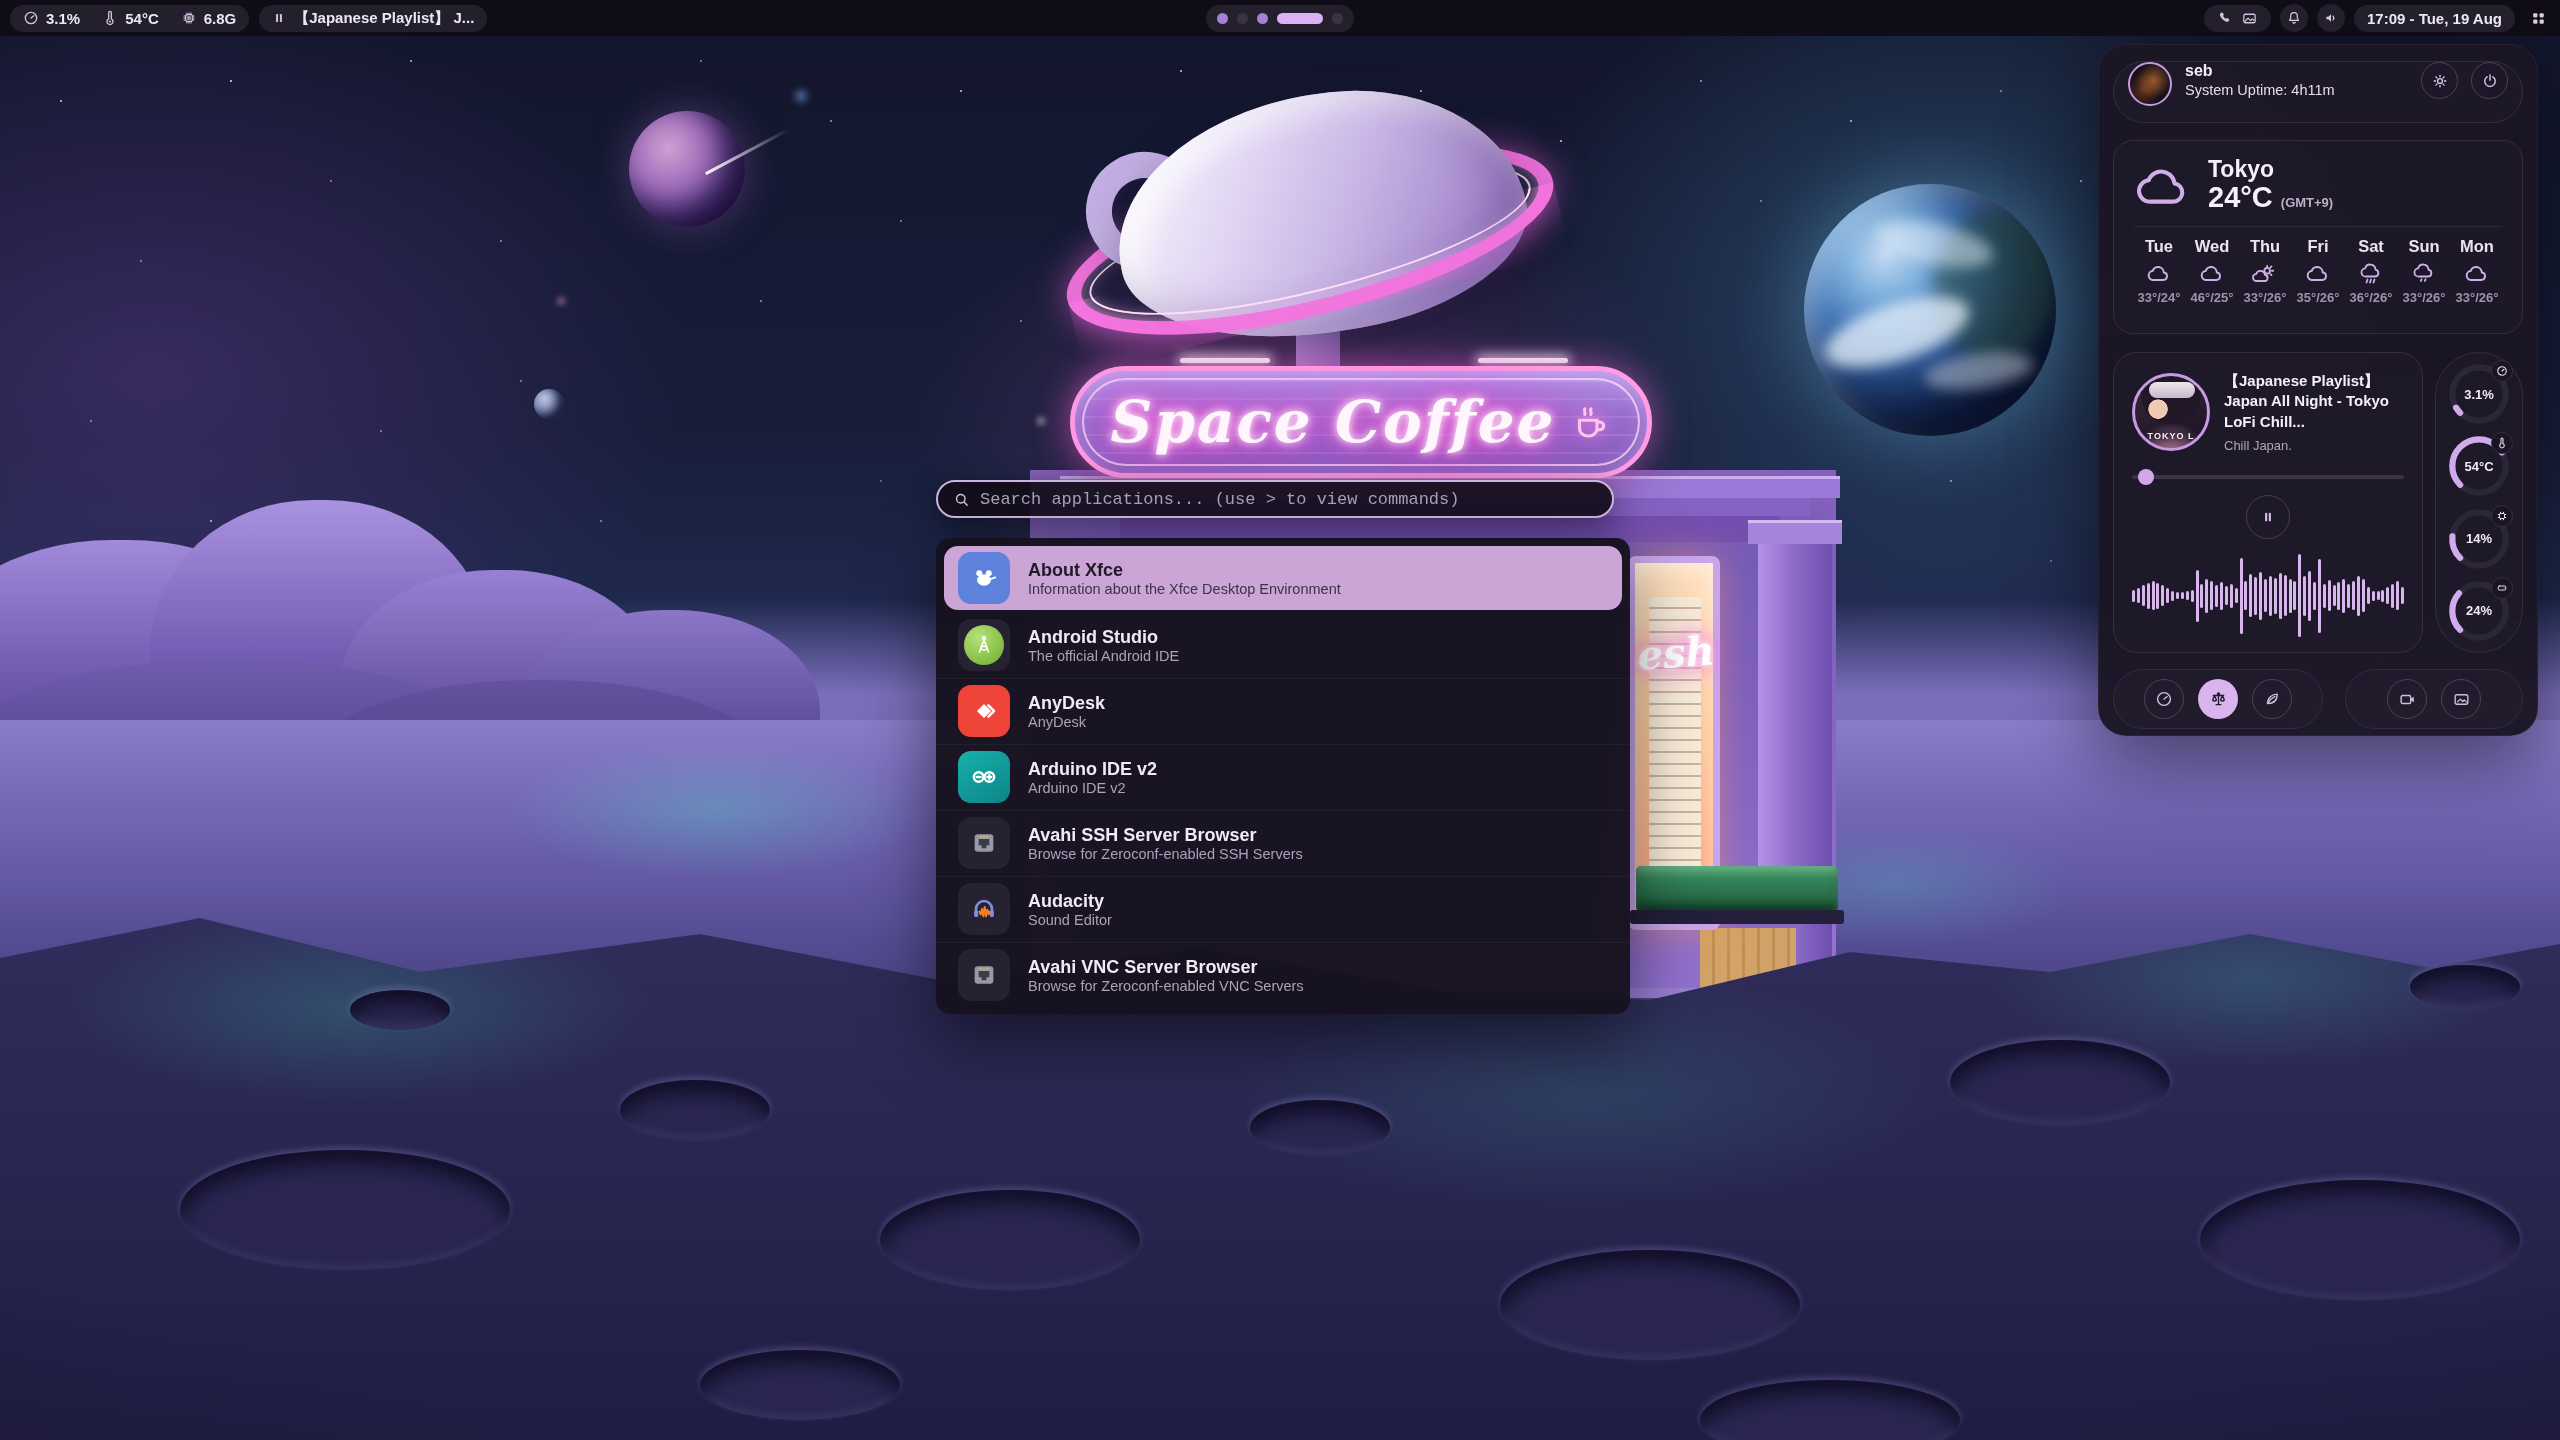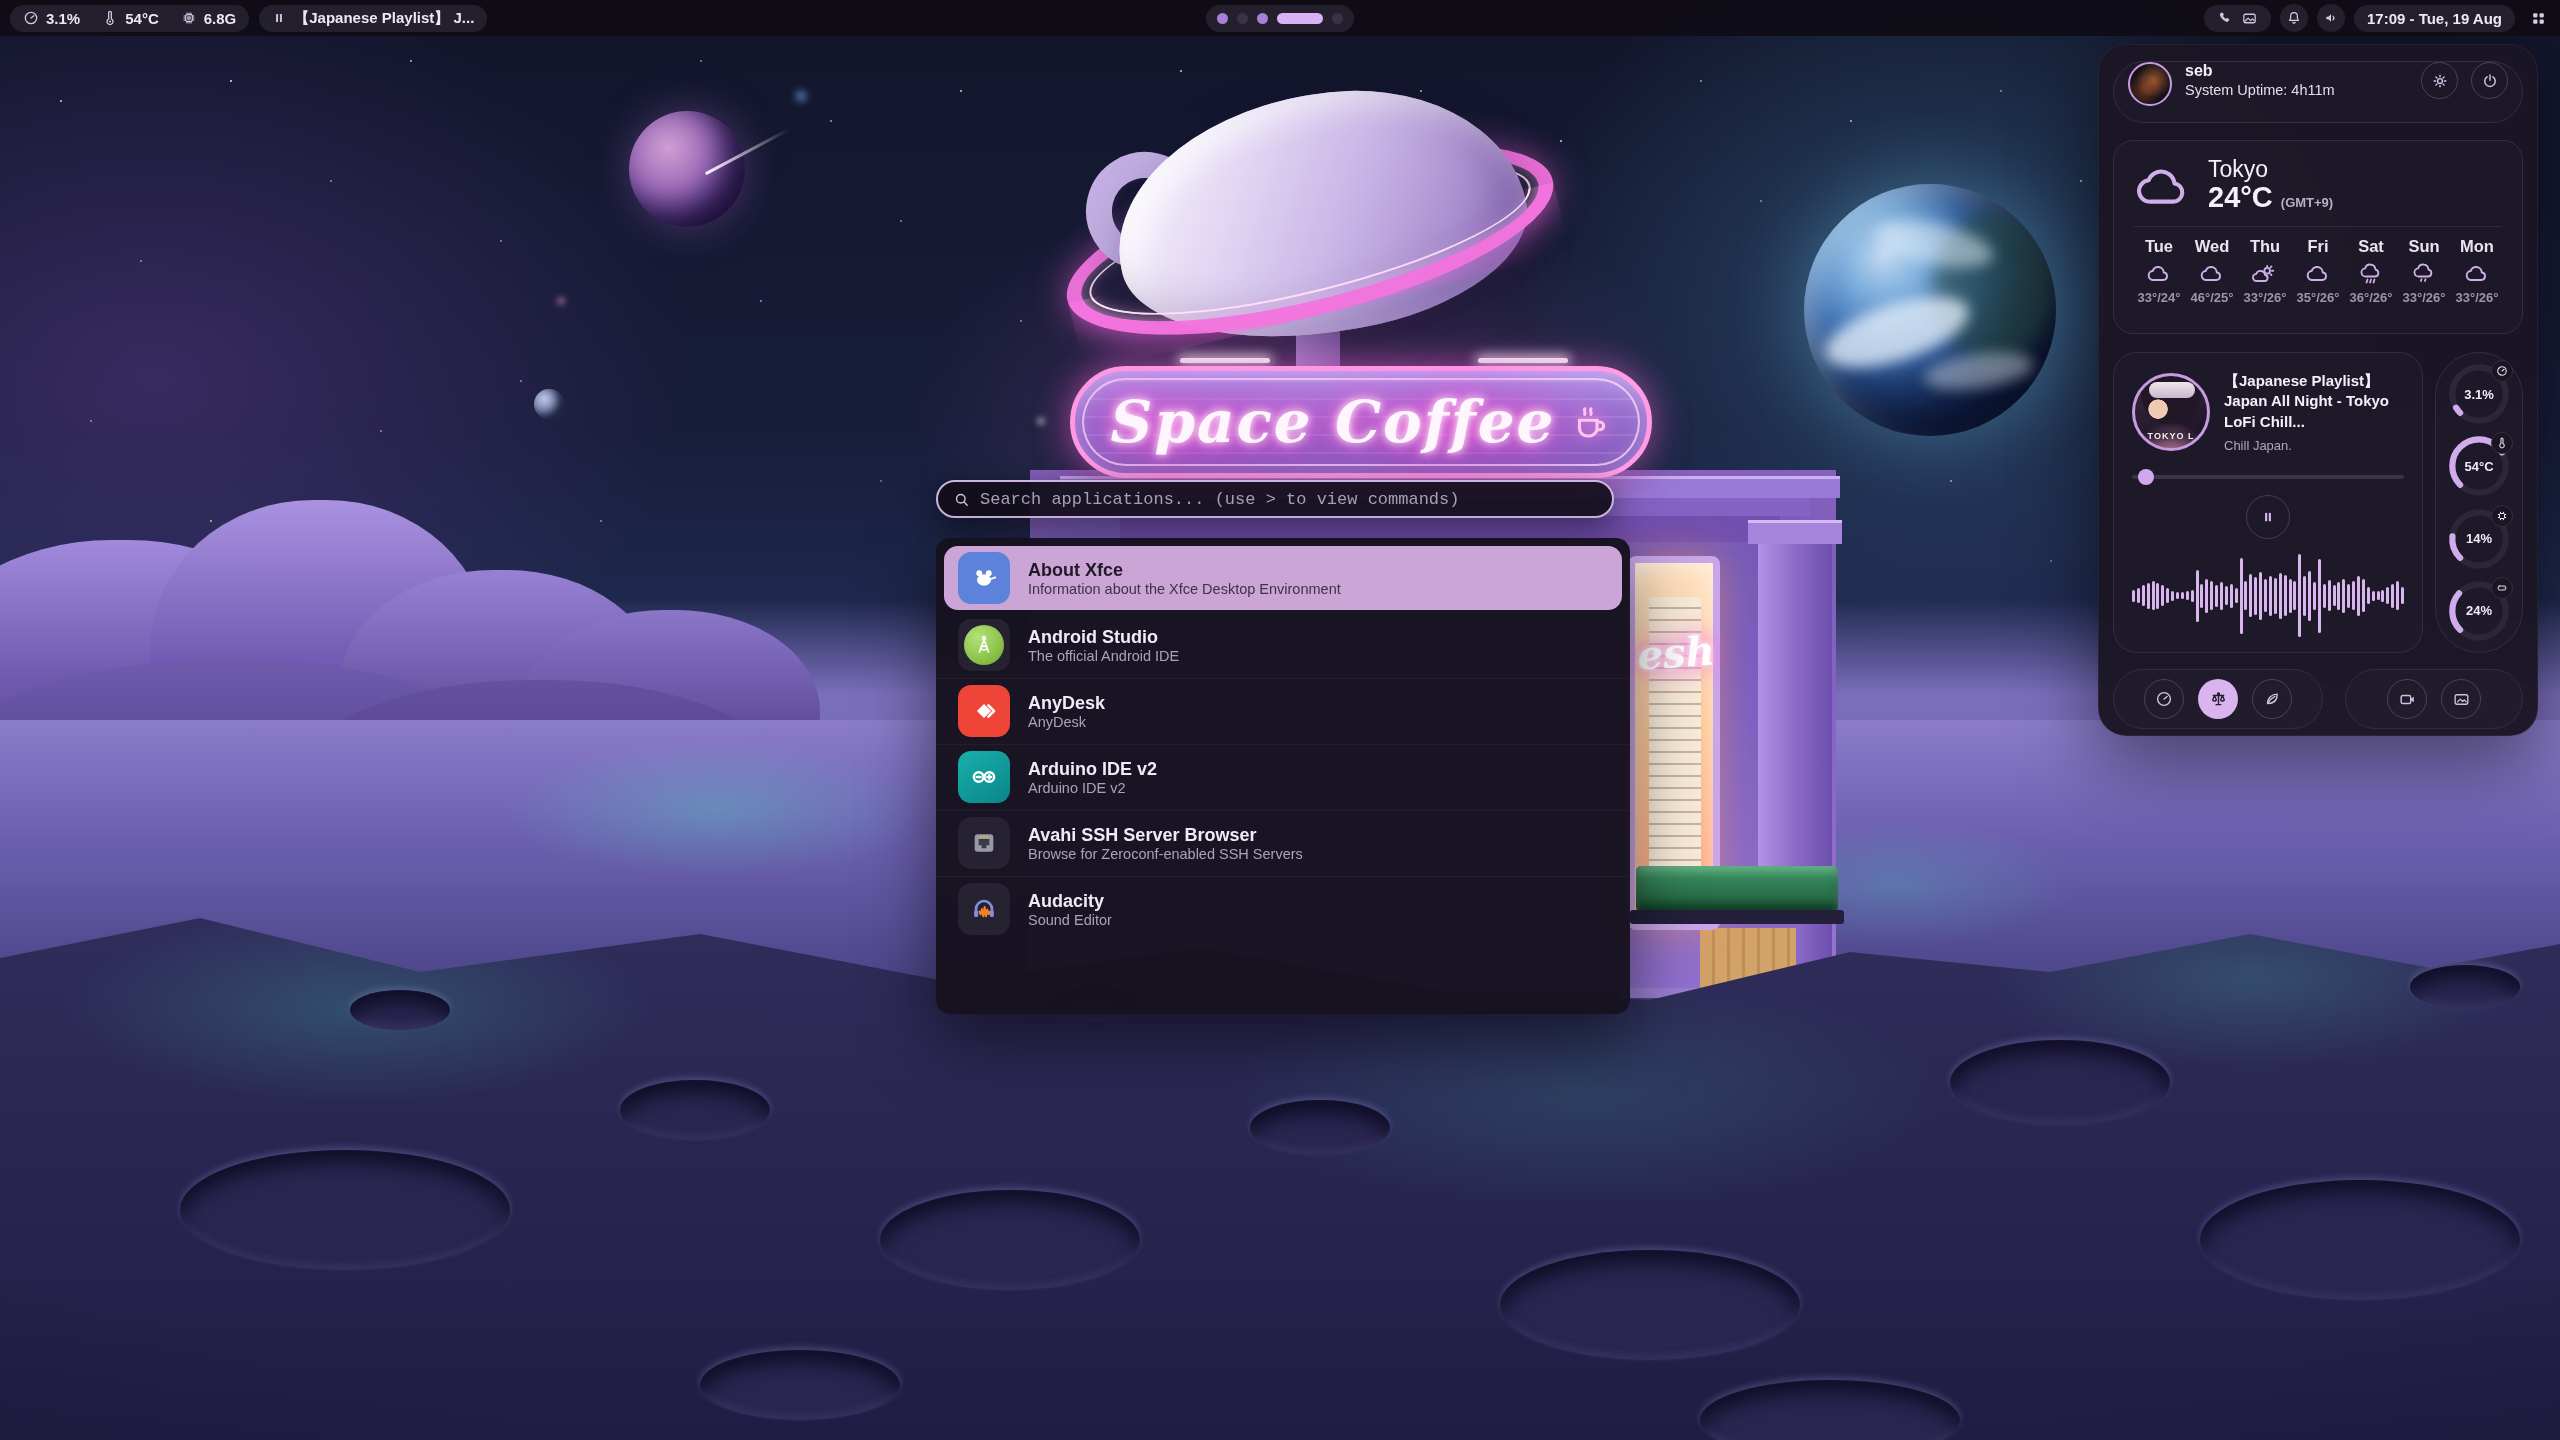--- a/index.html
+++ b/index.html
@@ -214,21 +214,21 @@
                 radial-gradient(circle at 35% 65%, rgba(200,90,40,.45), transparent 48%), #141018; }
   .user-meta { flex:1; }
   .user-name { font-size:16px; font-weight:bold; color:#f2edf7; }
   .user-uptime { font-size:14.5px; color:#e4ddee; margin-top:2px; }
   .round-btn { width:37px; height:37px; border-radius:50%; border:1.5px solid #4a4156; background:transparent;
     display:flex; align-items:center; justify-content:center; color:#d9c7ec; flex:none; }
 
   .weather-card { margin-top:17px; height:194px; padding:16px 20px 12px; }
   .w-head { display:flex; align-items:center; gap:16px; }
   .w-cloud { color:#cfaeea; display:flex; }
-  .w-city { font-size:23px; font-weight:normal; color:#f4eff8; line-height:1.1; }
+  .w-city { font-size:23px; font-weight:bold; color:#f4eff8; line-height:1.1; }
   .w-temp { font-size:29px; font-weight:bold; color:#f4eff8; line-height:1.1; display:flex; align-items:baseline; gap:8px;}
   .w-tz { font-size:13px; font-weight:bold; color:#b9b0c6; }
   .w-div { height:1px; background:rgba(255,255,255,.08); margin:12px 0 10px; }
   .w-row { display:flex; justify-content:space-between; }
   .w-col { width:50px; text-align:center; }
   .w-day { font-size:16.5px; font-weight:bold; color:#eae4f1; }
   .w-ic { margin:7px 0 5px; color:#cfaeea; display:flex; justify-content:center; }
   .w-tt { font-size:13px; color:#9d93ab; font-weight:bold; }
 
   .mid-row { margin-top:18px; display:flex; gap:12px; height:301px; }
@@ -545,20 +545,35 @@
           <rect x="16.4" y="13" width="3" height="5" rx="1.4" fill="#7d8fe0"></rect>
           <path d="M8.5 14l1 2 1-4 1 5.5 1-7 1 7 1-5 1 3.5 1-2" stroke="#f0822a" stroke-width="1.5" stroke-linecap="round" stroke-linejoin="round"></path>
           </svg>
         </span>
       <div class="meta">
         <div class="t">Audacity</div>
         <div class="s">Sound Editor</div>
       </div>
     </div>
 
+    <div class="row">
+      <span class="tile tile-dark">
+        <svg width="32" height="32" viewBox="0 0 24 24">
+          <rect x="5" y="5.5" width="14" height="13" rx="2.4" fill="#9a9aa6"></rect>
+          <path d="M8 9h8v4.6h-2.2V16H10.2v-2.4H8z" fill="#3c3c46"></path>
+          <rect x="9" y="6.6" width="1.2" height="1.6" fill="#d8b84a"></rect>
+            <rect x="11.4" y="6.6" width="1.2" height="1.6" fill="#d8b84a"></rect>
+          <rect x="13.8" y="6.6" width="1.2" height="1.6" fill="#d8b84a"></rect>
+          </svg>
+        </span>
+      <div class="meta">
+        <div class="t">Avahi VNC Server Browser</div>
+        <div class="s">Browse for Zeroconf-enabled VNC Servers</div>
+      </div>
+    </div>
   </div>
 
   <aside class="sidebar">
 
     <div class="card user-card">
       <span class="avatar"></span>
       <div class="user-meta">
         <div class="user-name">seb</div>
         <div class="user-uptime">System Uptime: 4h11m</div>
       </div>

